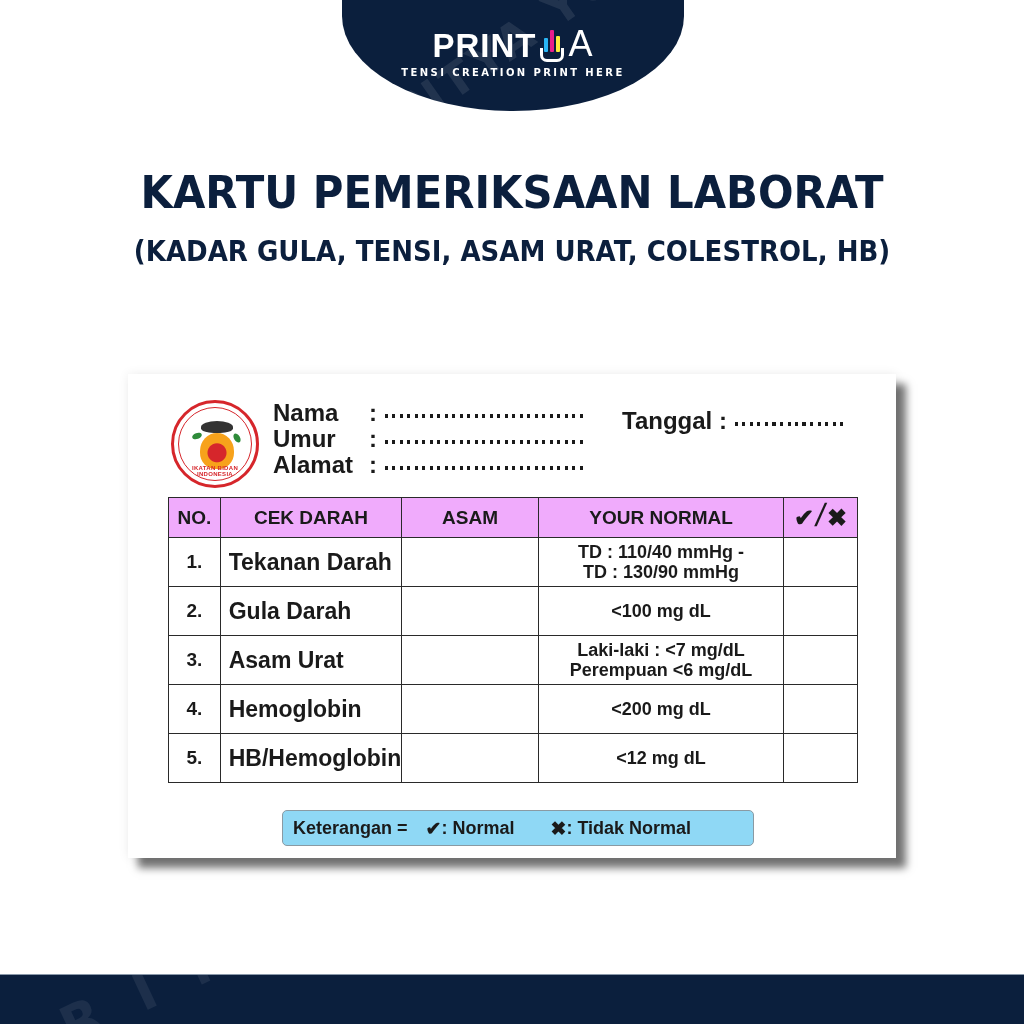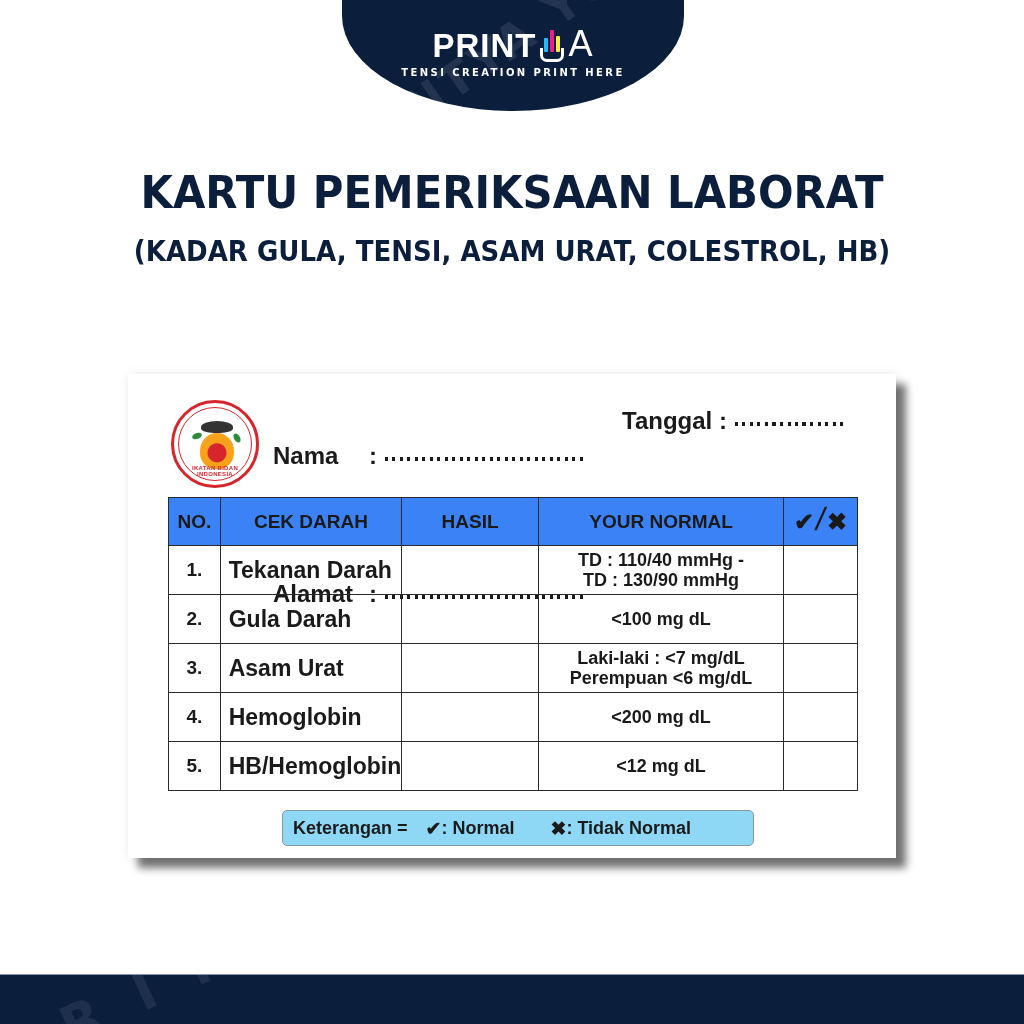--- a/index.html
+++ b/index.html
@@ -73,37 +73,37 @@
   }
   .logo-badge .leaf { position: absolute; width: 10px; height: 6px; background: #2e8b3a; border-radius: 50%; }
   .logo-badge .leaf.l1 { left: 18px; top: 30px; transform: rotate(-20deg); }
   .logo-badge .leaf.l2 { left: 58px; top: 32px; transform: rotate(60deg); }
   .logo-badge .ring-text {
     position: absolute; left: 0; right: 0; bottom: 8px; text-align: center;
     font-size: 6px; font-weight: bold; color: #d6262b; letter-spacing: 0.3px;
   }
 
   .fields { position: absolute; left: 145px; top: 26px; }
-  .field-row { display: flex; align-items: center; height: 26px; font-weight: bold; font-size: 24px; color: #1a1a1a; margin-top: 43px; }
+  .field-row { display: flex; align-items: center; height: 26px; font-weight: bold; font-size: 24px; color: #1a1a1a; }
   .field-label { width: 96px; }
   .field-colon { width: 14px; }
   .field-dots {
     width: 198px; height: 4px; margin-left: 2px; margin-top: 6px;
     background-image: repeating-linear-gradient(90deg, #1a1a1a 0 3px, transparent 3px 7.5px);
   }
   .date-field { position: absolute; left: 494px; top: 34px; display: flex; align-items: center; height: 26px; font-weight: bold; font-size: 24px; }
   .date-field .field-dots { width: 108px; margin-left: 8px; }
 
   
   .lab-table {
     position: absolute; left: 40px; top: 123px; width: 690px;
     border-collapse: collapse; font-weight: bold; color: #1a1a1a;
   }
   .lab-table th, .lab-table td { border: 1.5px solid #2a2a2a; text-align: center; vertical-align: middle; }
-  .lab-table th { background: #3b82f6; height: 48px; font-size: 19px; }
+  .lab-table th { background: #f0abfc; height: 40px; font-size: 19px; }
   .lab-table td { height: 49px; font-size: 19px; }
   .lab-table td.name { text-align: left; padding-left: 8px; font-size: 23px; }
   .lab-table td.normal { font-size: 18px; line-height: 20px; }
   .col-no { width: 52px; } .col-name { width: 178px; } .col-hasil { width: 138px; }
   .col-normal { width: 248px; } .col-check { width: 74px; }
   .check-x-header { display: inline-flex; align-items: center; gap: 2px; font-size: 24px; }
   .check-x-header .slash { font-weight: normal; font-size: 32px; transform: skewX(-10deg); margin-top: -4px; }
 
   
   .legend {
@@ -180,21 +180,21 @@
   <div class="date-field">
     <span>Tanggal :</span>
     <span class="field-dots"></span>
   </div>
 
   <table class="lab-table">
     <thead>
       <tr>
         <th class="col-no">NO.</th>
         <th class="col-name">CEK DARAH</th>
-        <th class="col-hasil">HASIL</th>
+        <th class="col-hasil">ASAM</th>
         <th class="col-normal">YOUR NORMAL</th>
         <th class="col-check">
           <span class="check-x-header">
             <span>✔</span>
             <span class="slash">/</span>
             <span>✖</span>
           </span>
         </th>
       </tr>
     </thead>

